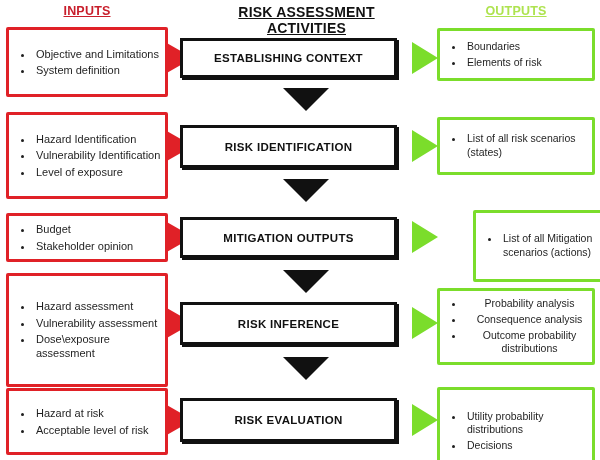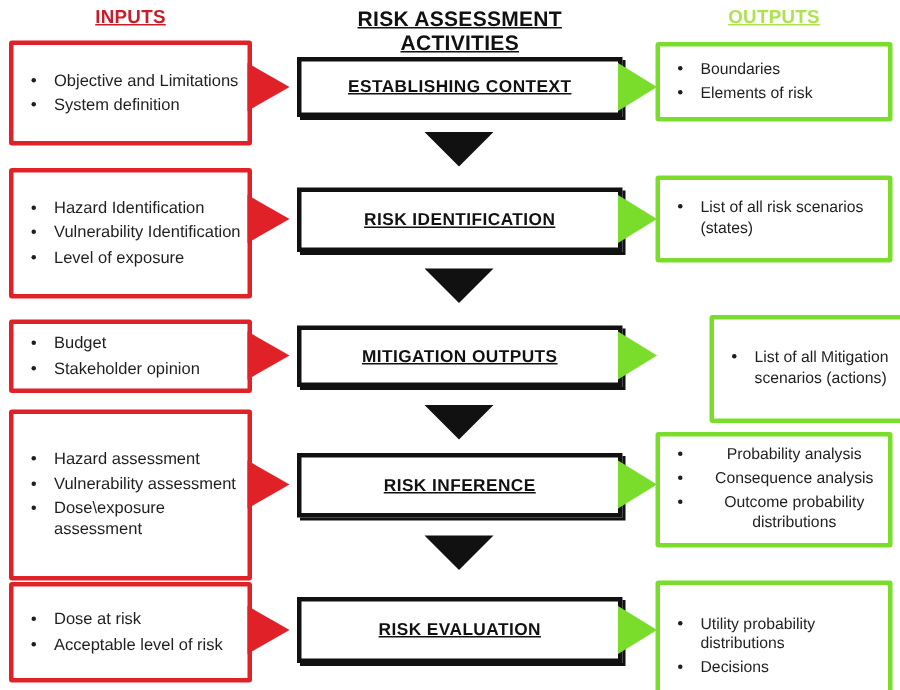--- a/index.html
+++ b/index.html
@@ -52,28 +52,28 @@
   .rb4{top:273px;height:114px;}
   .rb5{top:388px;height:67px;}
 
   .gb1{top:28px;height:53px;}
   .gb2{top:117px;height:58px;}
   .gb3{top:210px;height:72px;margin-left:36px;}
   .gb4{top:288px;height:77px;text-align:center;}
   .gb5{top:387px;height:88px;}
 
   .black-box{
-    position:absolute;left:198px;width:217px;
+    position:absolute;left:180px;width:217px;
     box-sizing:border-box;
     border:3px solid var(--ink);
     background:#ffffff;
     box-shadow:2px 2px 0 var(--ink);
     display:flex;align-items:center;justify-content:center;
     font-weight:bold;font-size:11.5px;color:var(--ink);
-    letter-spacing:.3px;text-align:left;text-decoration:underline;
+    letter-spacing:.3px;text-align:left;
   }
   .bb1{top:38px;height:40px;}
   .bb2{top:125px;height:43px;}
   .bb3{top:217px;height:41px;}
   .bb4{top:302px;height:43px;}
   .bb5{top:398px;height:44px;}
 
   .arrow-right{
     position:absolute;width:0;height:0;
     border-top:16px solid transparent;
@@ -164,21 +164,21 @@
     <ul>
       <li>Probability analysis</li>
       <li>Consequence analysis</li>
       <li>Outcome probability distributions</li>
     </ul>
   </div>
   <div class="arrow-down da4"></div>
 
   <div class="box red-box rb5">
     <ul>
-      <li>Dose at risk</li>
+      <li>Hazard at risk</li>
       <li>Acceptable level of risk</li>
     </ul>
   </div>
   <div class="arrow-right arrow-red ar5"></div>
   <div class="black-box bb5">RISK EVALUATION</div>
   <div class="arrow-right arrow-green ar5"></div>
   <div class="box green-box gb5">
     <ul>
       <li>Utility probability distributions</li>
       <li>Decisions</li>

